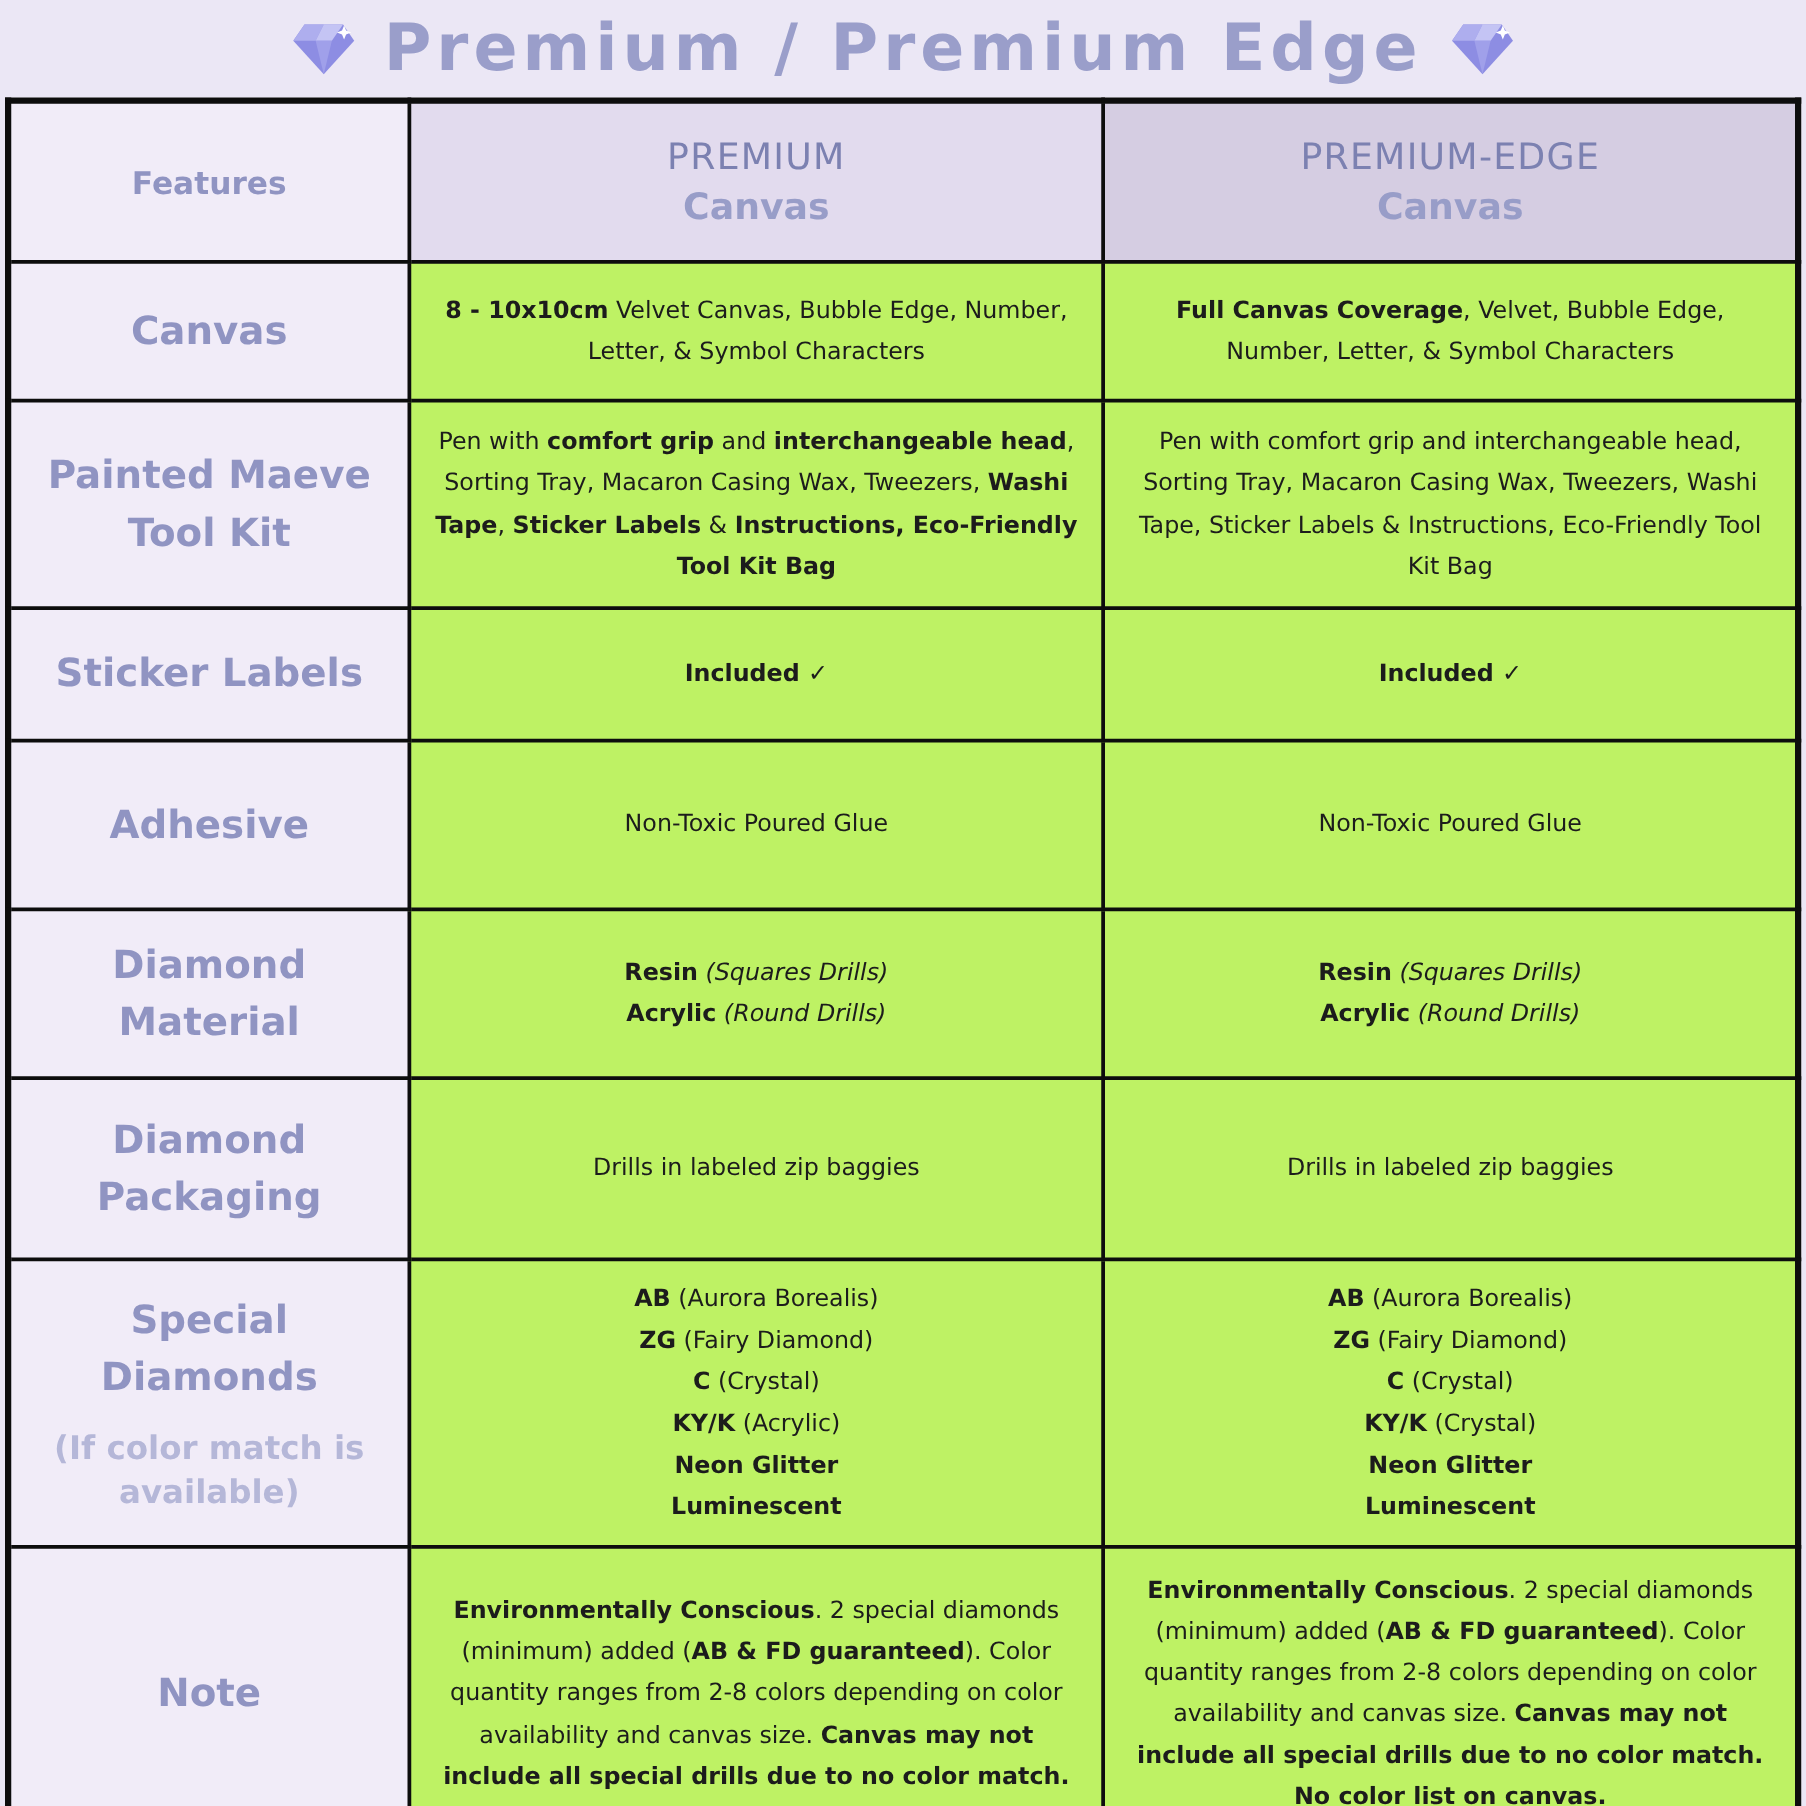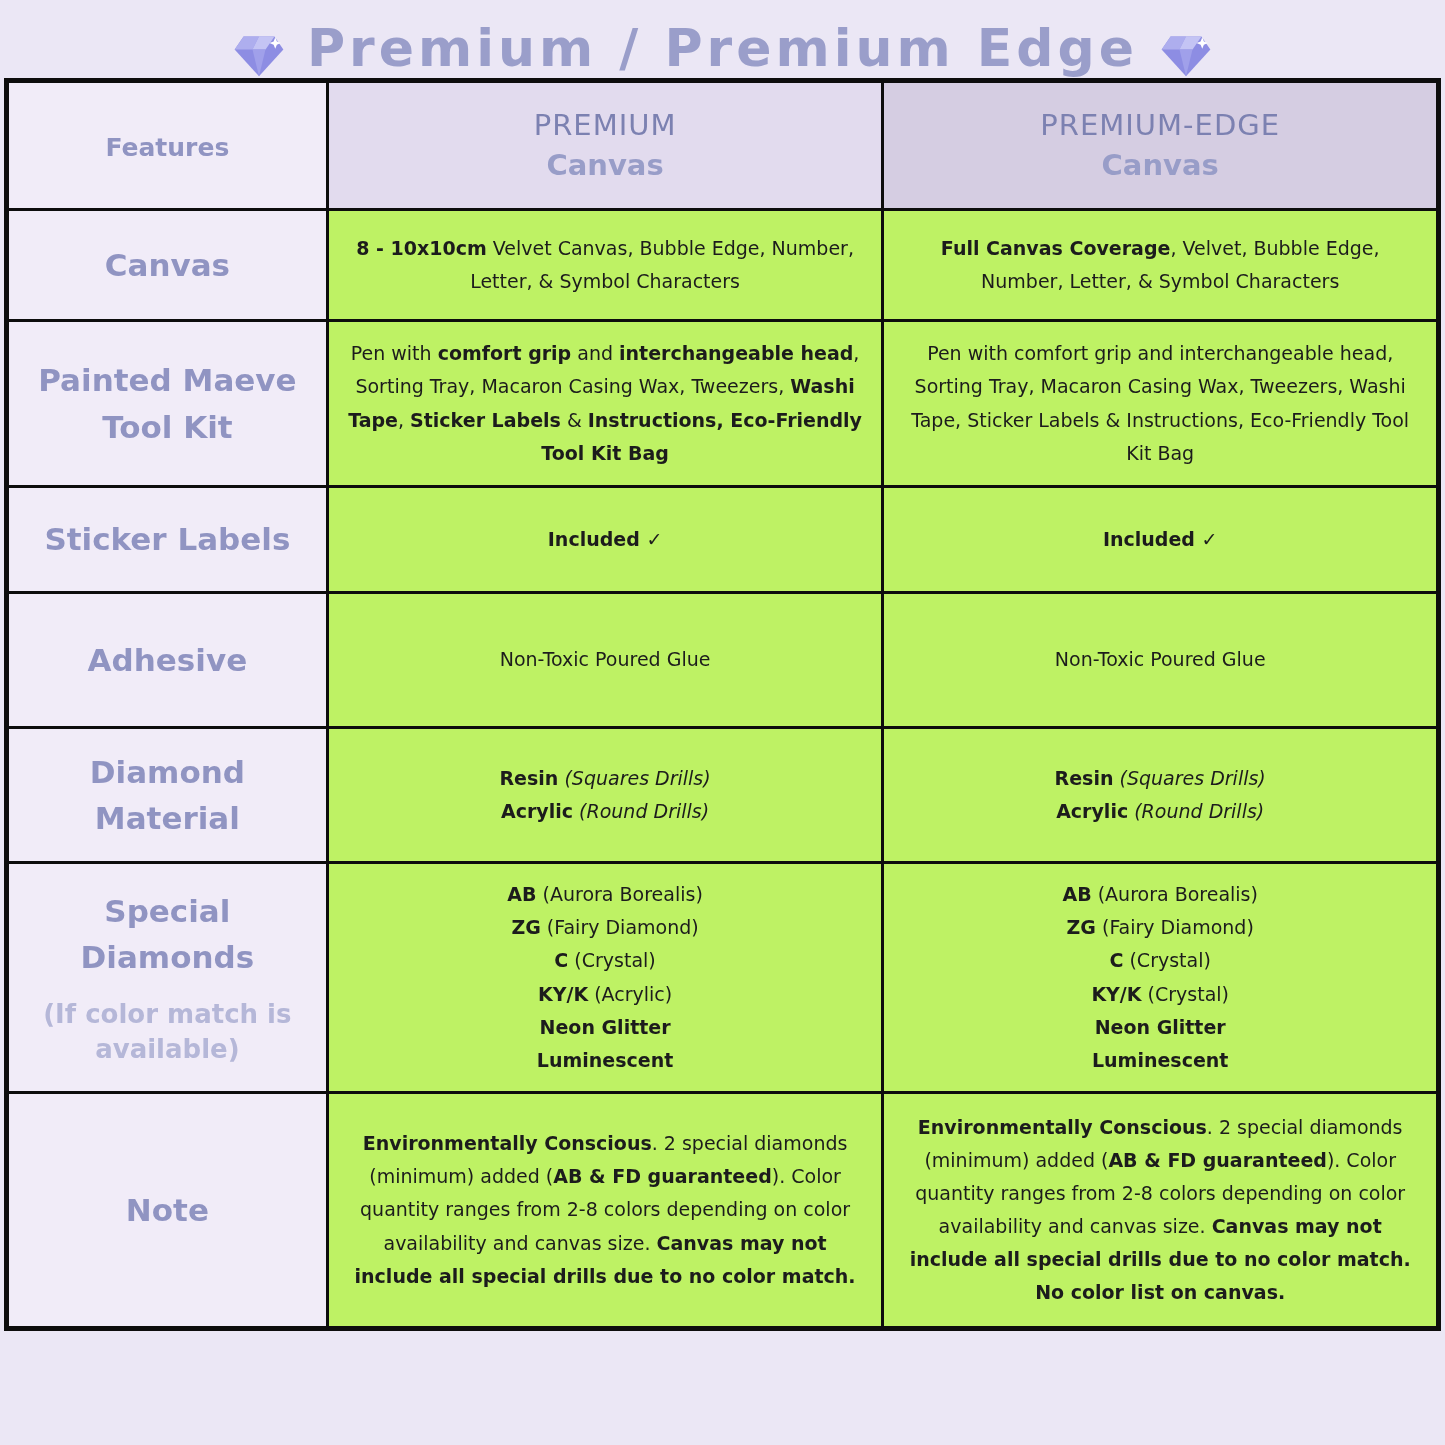--- a/index.html
+++ b/index.html
@@ -16,21 +16,21 @@
     --body-text:#1c1c1c;
   }
   *{box-sizing:border-box;margin:0;padding:0}
   html,body{width:1445px;height:1445px;overflow:hidden}
   body{
     background:var(--page-bg);
     font-family:"DejaVu Sans","Liberation Sans",sans-serif;
   }
   .title-bar{
     height:78px;
-    display:flex;align-items:flex-end;justify-content:center;gap:22px;
+    display:flex;align-items:center;justify-content:center;gap:22px;
   }
   .title-text{
     font-size:52px;font-weight:bold;color:var(--title-color);
     letter-spacing:4px;white-space:nowrap;
   }
   .gem{width:52px;height:44px;flex:0 0 auto}
   .tbl-wrap{padding:0 4px}
   table{
     width:100%;
     border-collapse:collapse;
@@ -151,20 +151,28 @@
     <td class="cell edge"><span>Non-Toxic Poured Glue</span></td>
   </tr>
         <tr class="h4">
     <td class="feat">
       <div class="feat-main">Diamond Material</div>
 
     </td>
     <td class="cell prem"><span class="b">Resin</span><span> </span><span class="i">(Squares Drills)</span><br><span class="b">Acrylic</span><span> </span><span class="i">(Round Drills)</span></td>
     <td class="cell edge"><span class="b">Resin</span><span> </span><span class="i">(Squares Drills)</span><br><span class="b">Acrylic</span><span> </span><span class="i">(Round Drills)</span></td>
   </tr>
+        <tr class="h5">
+    <td class="feat">
+      <div class="feat-main">Diamond Packaging</div>
+
+    </td>
+    <td class="cell prem"><span>Drills in labeled zip baggies</span></td>
+    <td class="cell edge"><span>Drills in labeled zip baggies</span></td>
+  </tr>
         <tr class="h6">
     <td class="feat">
       <div class="feat-main">Special Diamonds</div>
       <div class="feat-sub">(If color match is available)</div>
     </td>
     <td class="cell prem"><span class="b">AB</span><span> (Aurora Borealis)</span><br><span class="b">ZG</span><span> (Fairy Diamond)</span><br><span class="b">C</span><span> (Crystal)</span><br><span class="b">KY/K</span><span> (Acrylic)</span><br><span class="b">Neon Glitter</span><br><span class="b">Luminescent</span></td>
     <td class="cell edge"><span class="b">AB</span><span> (Aurora Borealis)</span><br><span class="b">ZG</span><span> (Fairy Diamond)</span><br><span class="b">C</span><span> (Crystal)</span><br><span class="b">KY/K</span><span> (Crystal)</span><br><span class="b">Neon Glitter</span><br><span class="b">Luminescent</span></td>
   </tr>
         <tr class="h7">
     <td class="feat">

